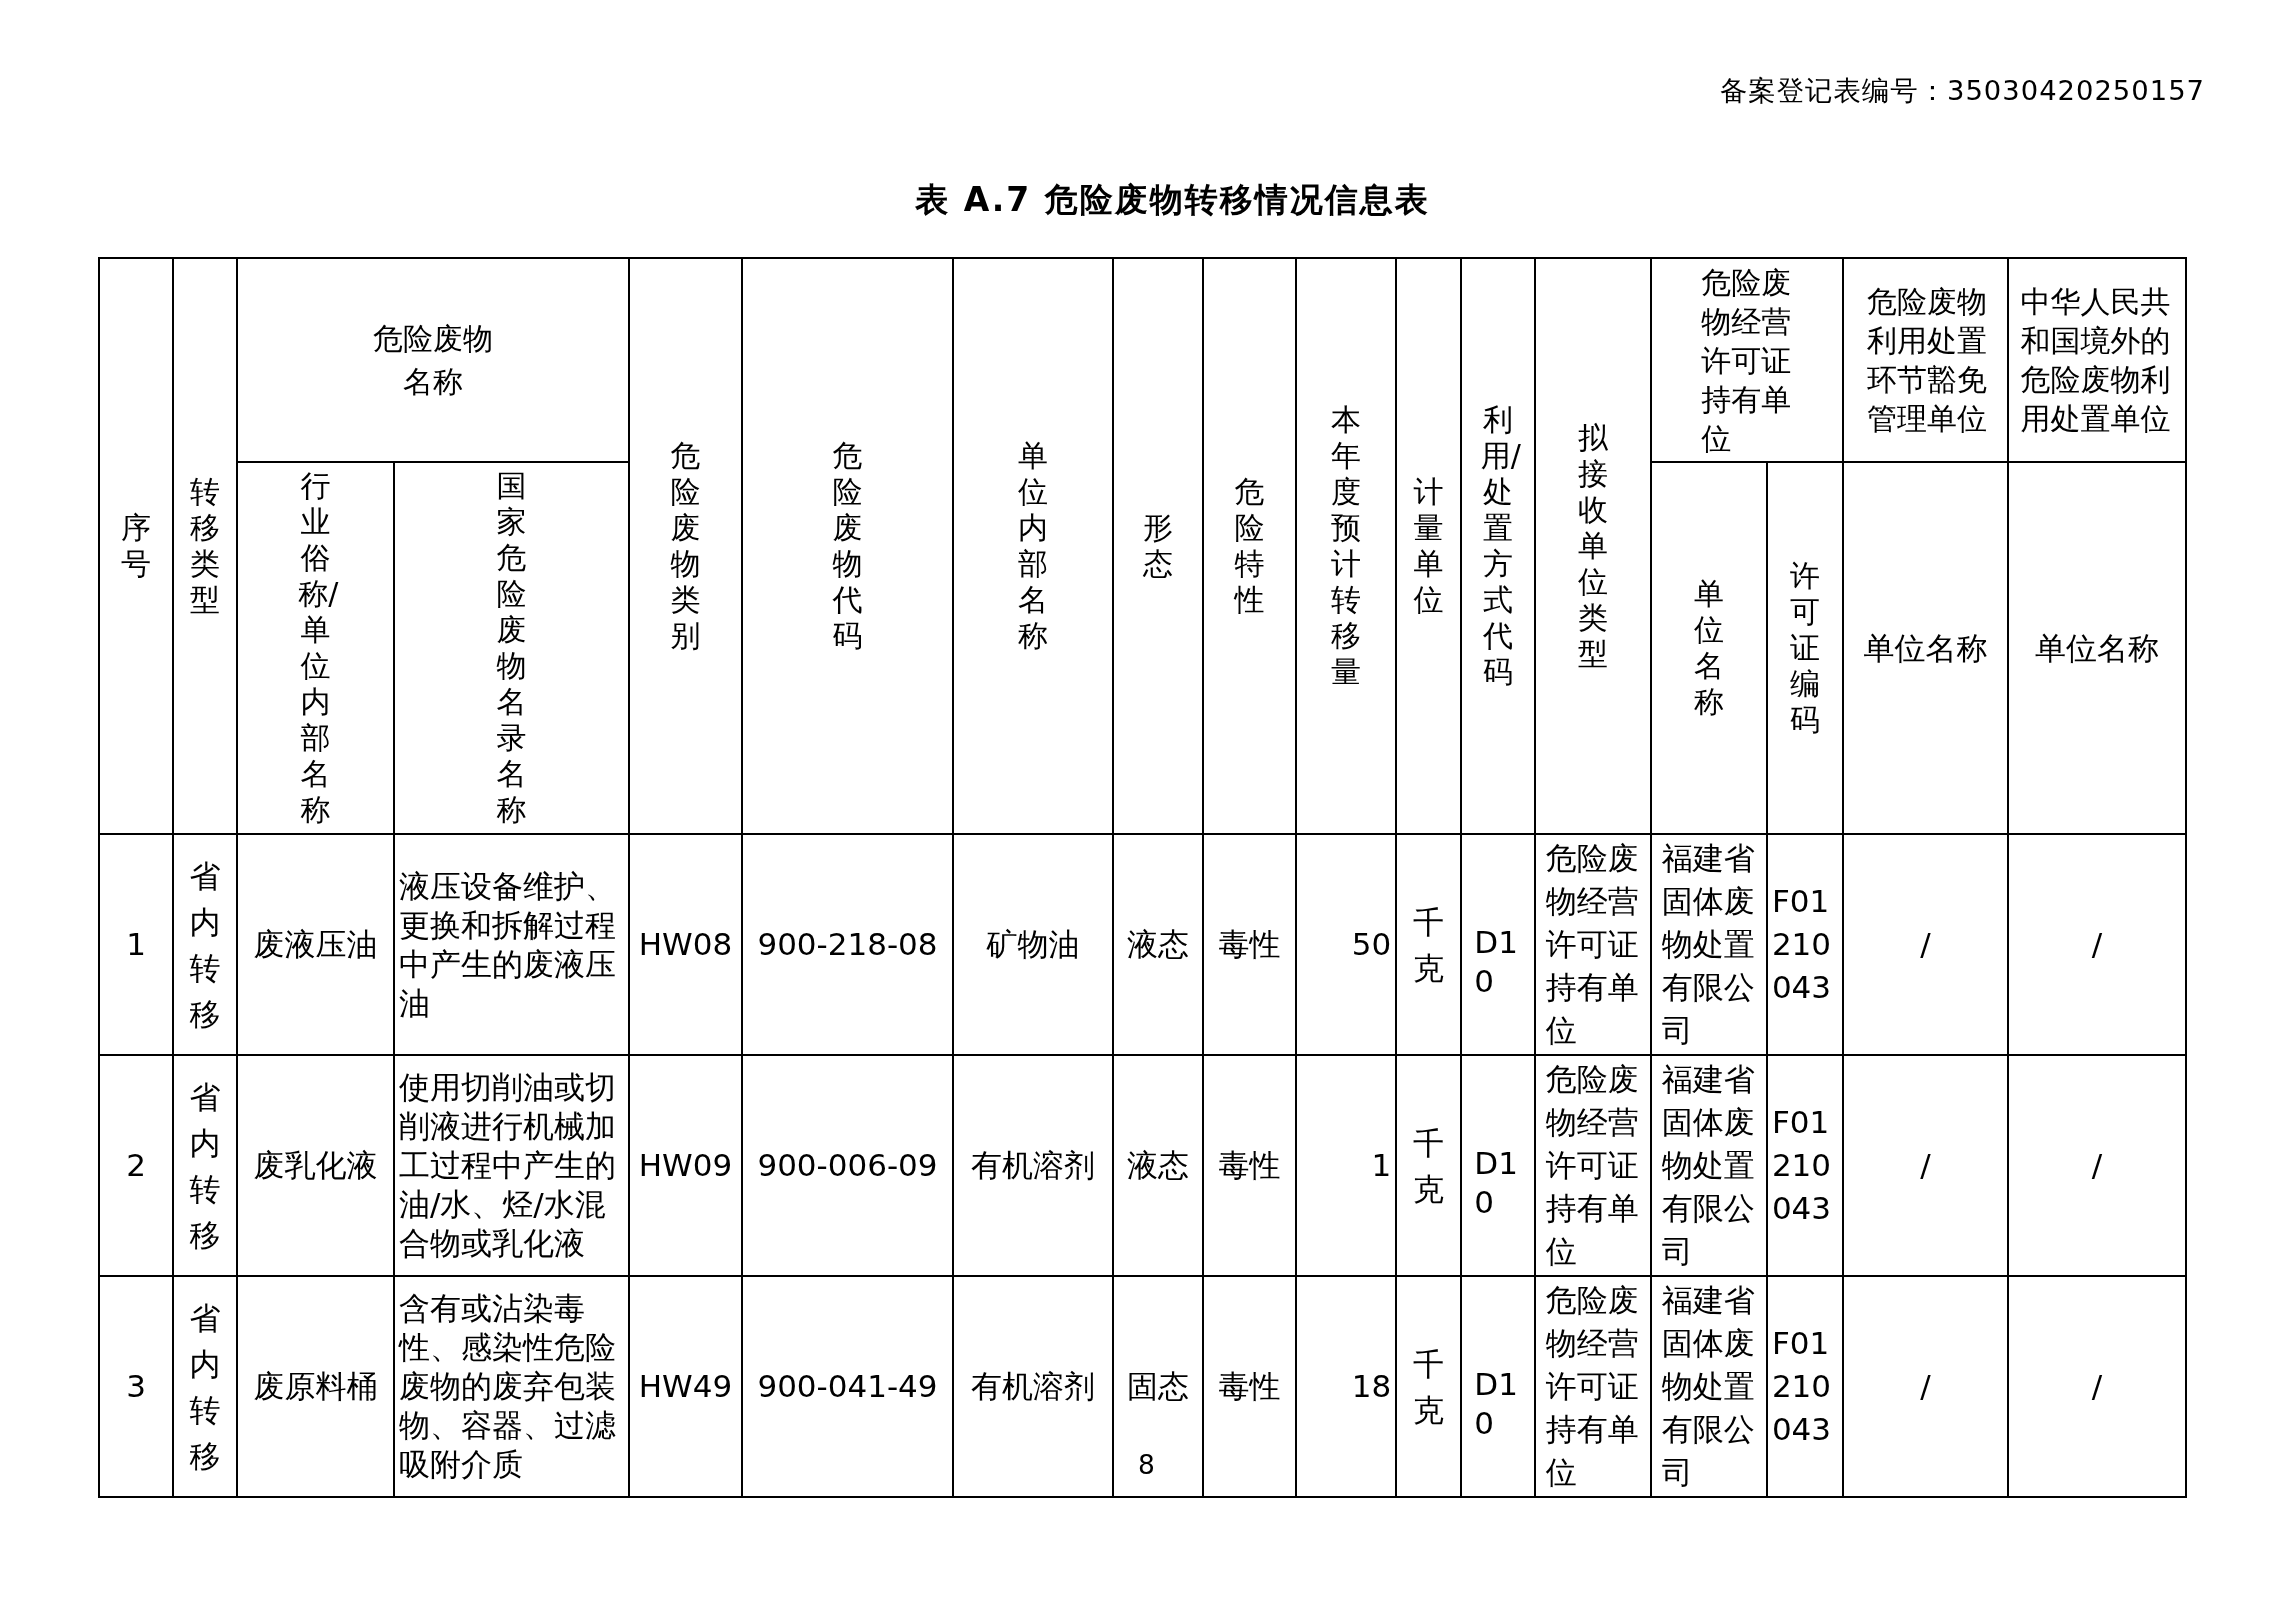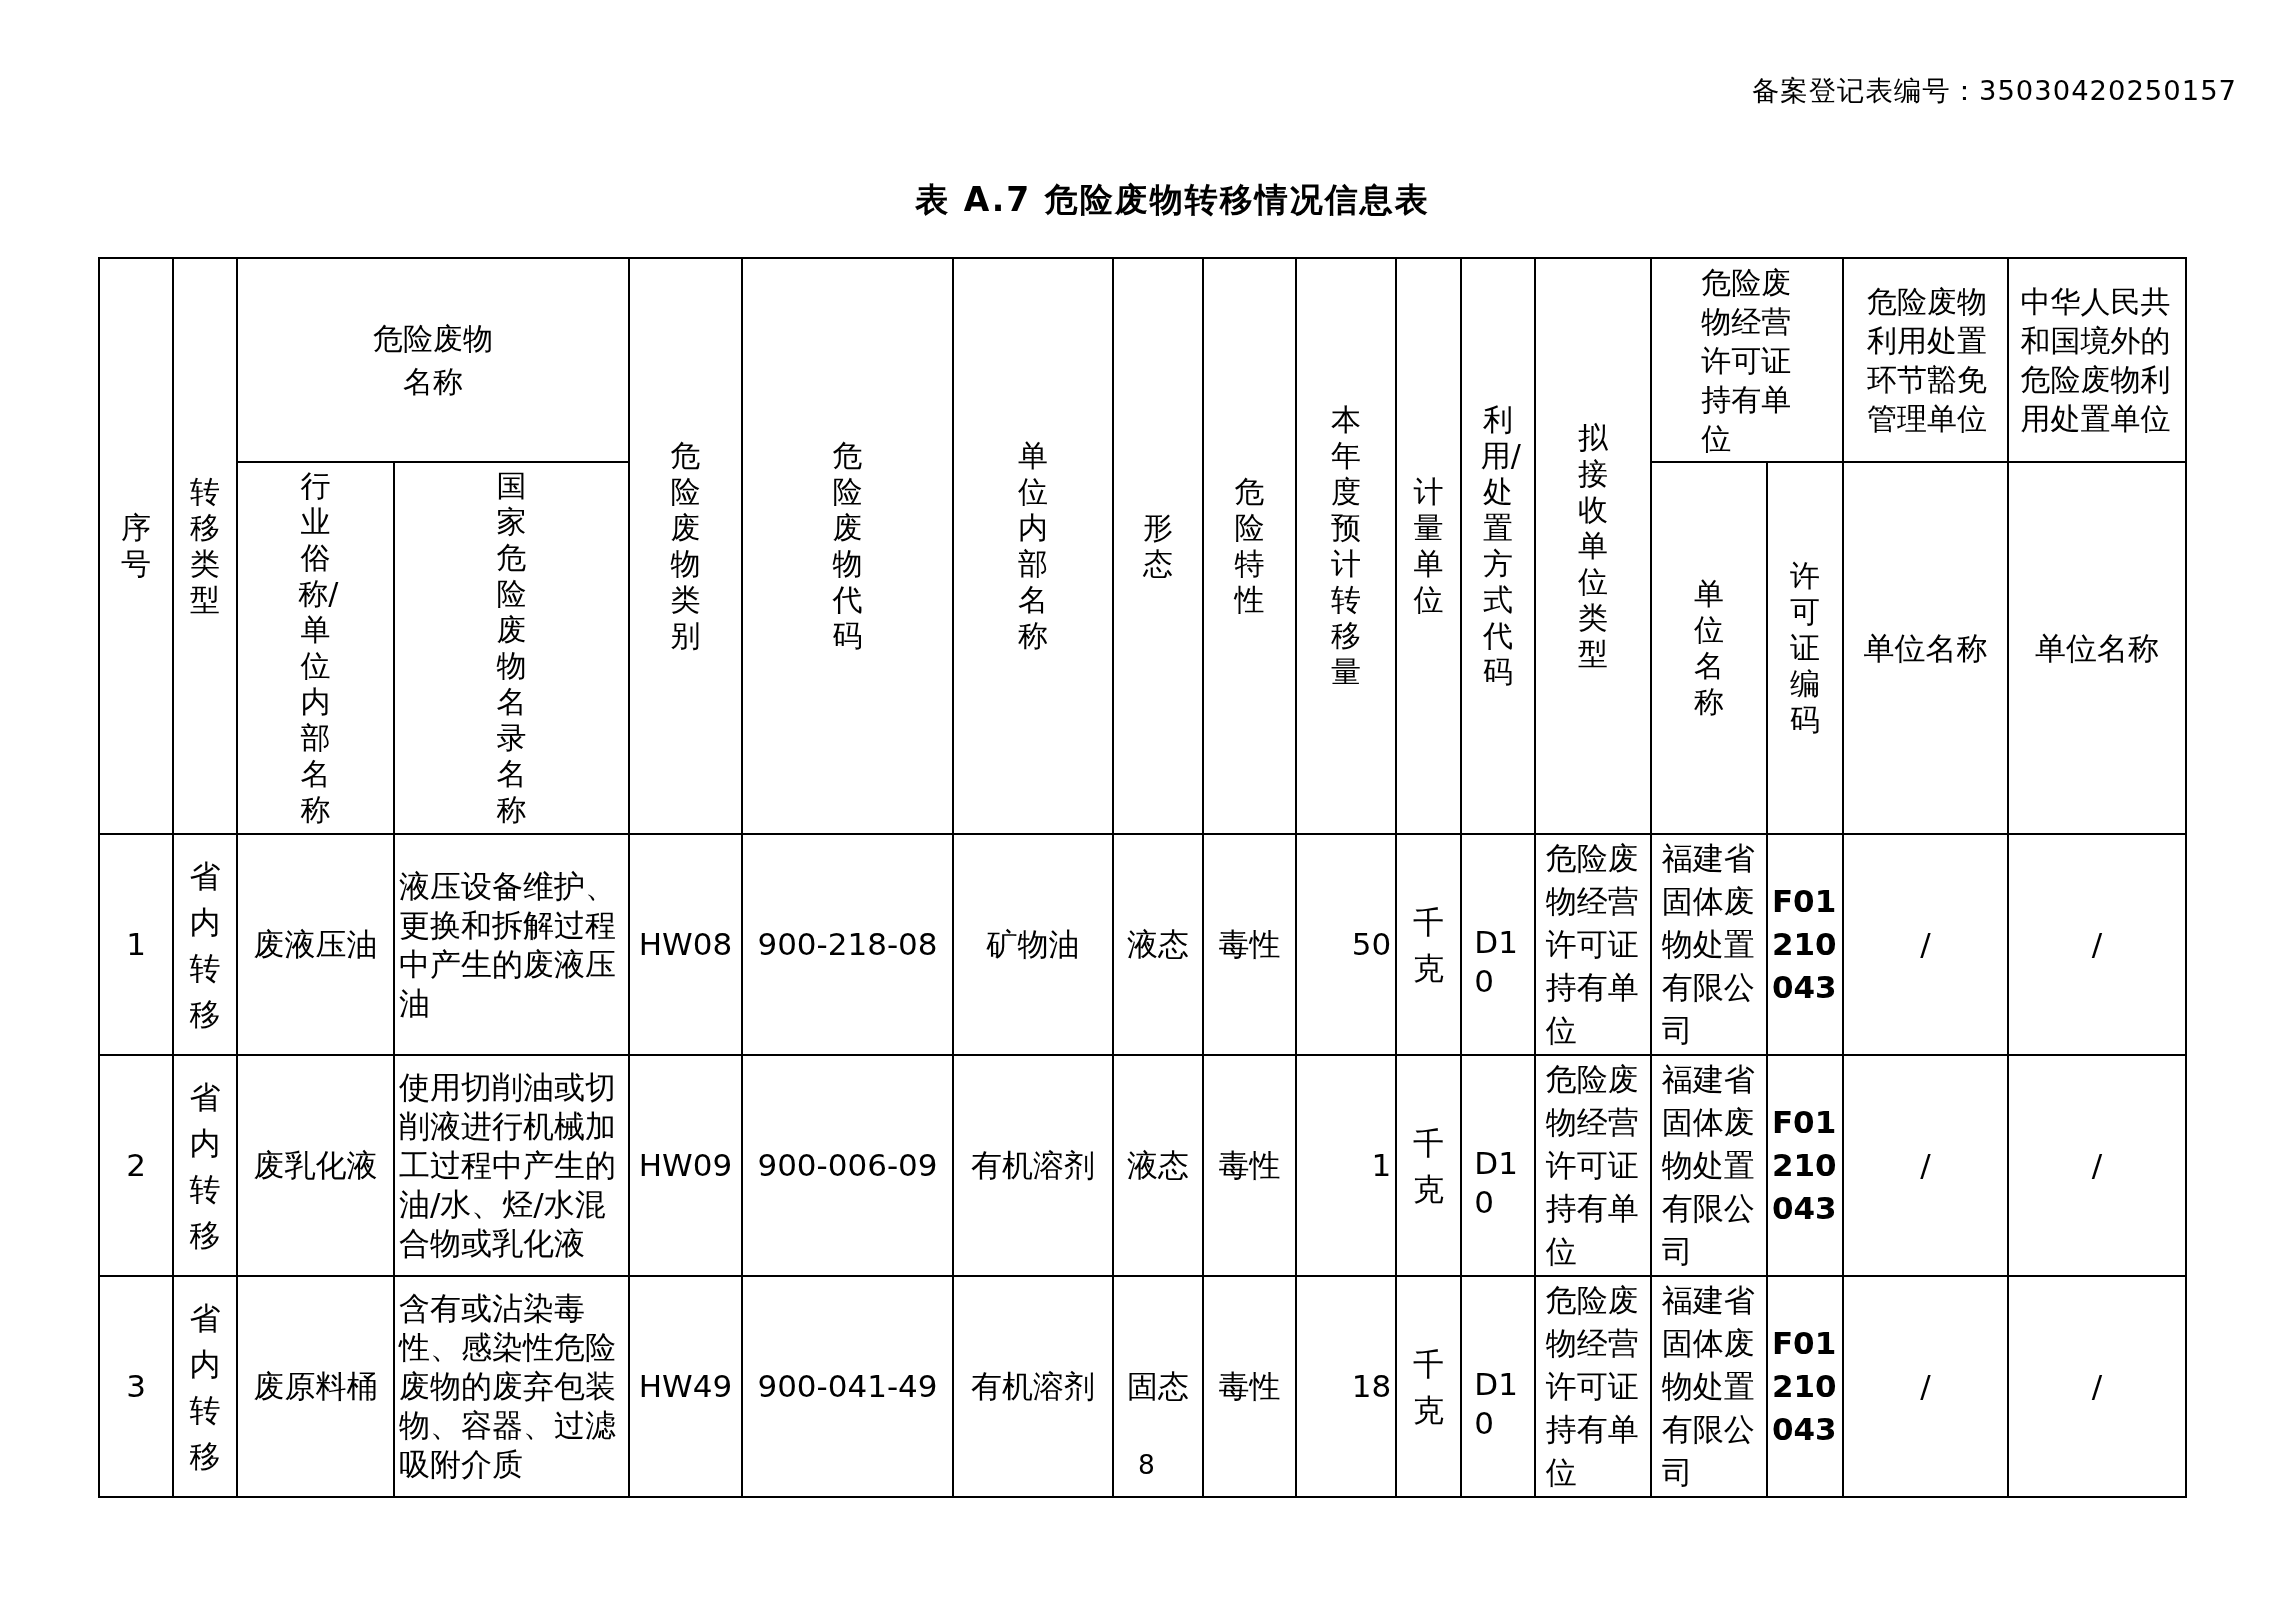--- a/index.html
+++ b/index.html
@@ -3,21 +3,21 @@
 <meta charset="utf-8">
 <style>
   html,body{margin:0;padding:0;background:#ffffff;}
   body{
     width:2293px;height:1621px;position:relative;
     font-family:"DejaVu Sans",sans-serif;color:#000;
     -webkit-font-smoothing:antialiased;
   }
   .reg-no{
     position:absolute;top:73px;left:0;width:2205px;
-    text-align:right;font-size:27.4px;letter-spacing:1px;margin-left:32px;
+    text-align:right;font-size:27.4px;letter-spacing:1px;
   }
   .doc-title{
     position:absolute;top:178px;left:0;width:2293px;
     text-align:center;font-size:33px;font-weight:bold;letter-spacing:2px;margin-left:26px;
   }
   table.waste{
     position:absolute;left:98px;top:257px;
     border-collapse:collapse;table-layout:fixed;
     width:2085px;border:2.9px solid #000;
   }
@@ -44,21 +44,21 @@
     text-align:center;line-height:46px;
   }
   th .stack{line-height:36px;font-size:30px;}
   
   .wblock{word-break:break-all;margin:0 auto;text-align:left;}
   .w-name-group{width:4.2em;text-align:center;font-size:30px;line-height:43px;}
   .w-permit-group{width:3.05em;font-size:30px;line-height:39px;}
   .w-exempt-group{width:4.1em;font-size:30px;line-height:39px;text-align:right;}
   .w-overseas-group{width:5.1em;font-size:30px;line-height:39px;}
   .w-3cjk{width:3.05em;line-height:43px;margin:0 0 0 5.9px;}
-  .w-code{width:3.6ch;line-height:43px;font-weight:bold;}
+  .w-code{width:3.6ch;line-height:43px;}
   .w-d10{width:2.4ch;line-height:39px;text-align:left;margin-top:34px;}
   .catalog-cell{font-size:30px;line-height:39px;word-break:break-all;padding:2px 4.9px;}
   .unit-name-h{font-size:30px;}
   .page-num{
     position:absolute;top:1449px;left:0;width:2293px;
     text-align:center;font-size:26.5px;
   }
 </style>
 </head>
 <body>

